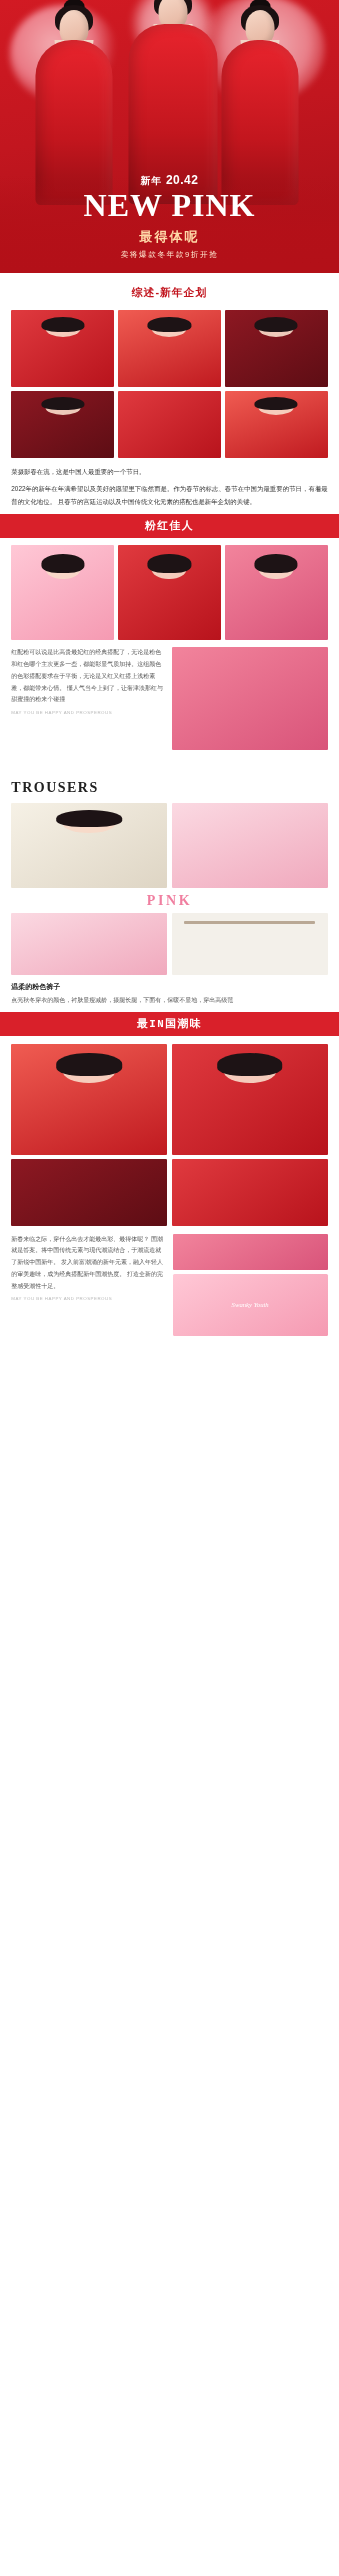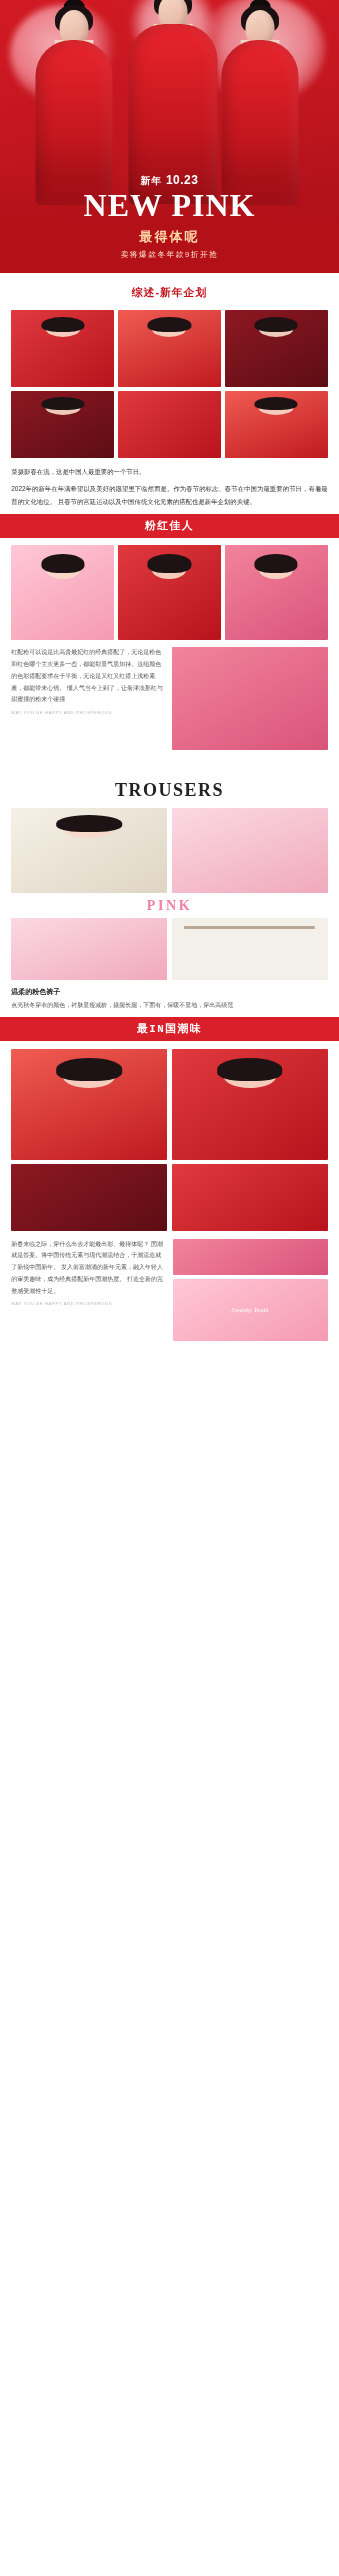--- a/index.html
+++ b/index.html
@@ -116,22 +116,22 @@
   .wm {
     position: relative; height: 17.5px; overflow: hidden;
   }
   .wm span {
     position: absolute; left: 50%; top: 50%; transform: translate(-50%,-50%);
     white-space: nowrap; font-family: "Liberation Serif", serif;
     font-size: 13.4px; letter-spacing: 3.1px; color: #f6d7dd; font-weight: 700;
   }
 
   .subtitle-en {
-    font-family: "Liberation Serif", serif; font-size: 18px; letter-spacing: 1.5px;
-    font-weight: 700; color: #222; text-align: center; margin: 11.3px 0 6.2px;
+    font-family: "Liberation Serif", serif; font-size: 14px; letter-spacing: 1.5px;
+    font-weight: 700; color: #222; margin: 11.3px 0 6.2px;
   }
   .subtitle-pink {
     font-family: "Liberation Serif", serif; font-size: 14px; letter-spacing: 2.6px;
     font-weight: 700; color: #f07fa0; text-align: center; margin: 5.2px 0 4.1px;
   }
   .tiny-en {
     font-size: 4.4px; letter-spacing: 0.5px; color: #b9b9b9; line-height: 1.5;
     margin-top: 4.1px;
   }
   .cap-title { font-size: 7px; font-weight: 700; color: #222; margin: 7.2px 0 3.1px; }
@@ -203,21 +203,21 @@
         <div class="collar"></div>
         <div class="body"></div>
       </div>
     </div>
 
     <div class="hero-fade"></div>
 
     <div class="hero-text">
       <div class="hero-date">
         <span>新年</span>
-        <span class="num">10.23</span>
+        <span class="num">20.42</span>
       </div>
       <div class="hero-title">NEW PINK</div>
       <div class="hero-sub">最得体呢</div>
       <div class="hero-note">卖将爆款冬年款9折开抢</div>
     </div>
   </section>
 
   <section class="sec">
     <div class="sec-h">综述-新年企划</div>
 

